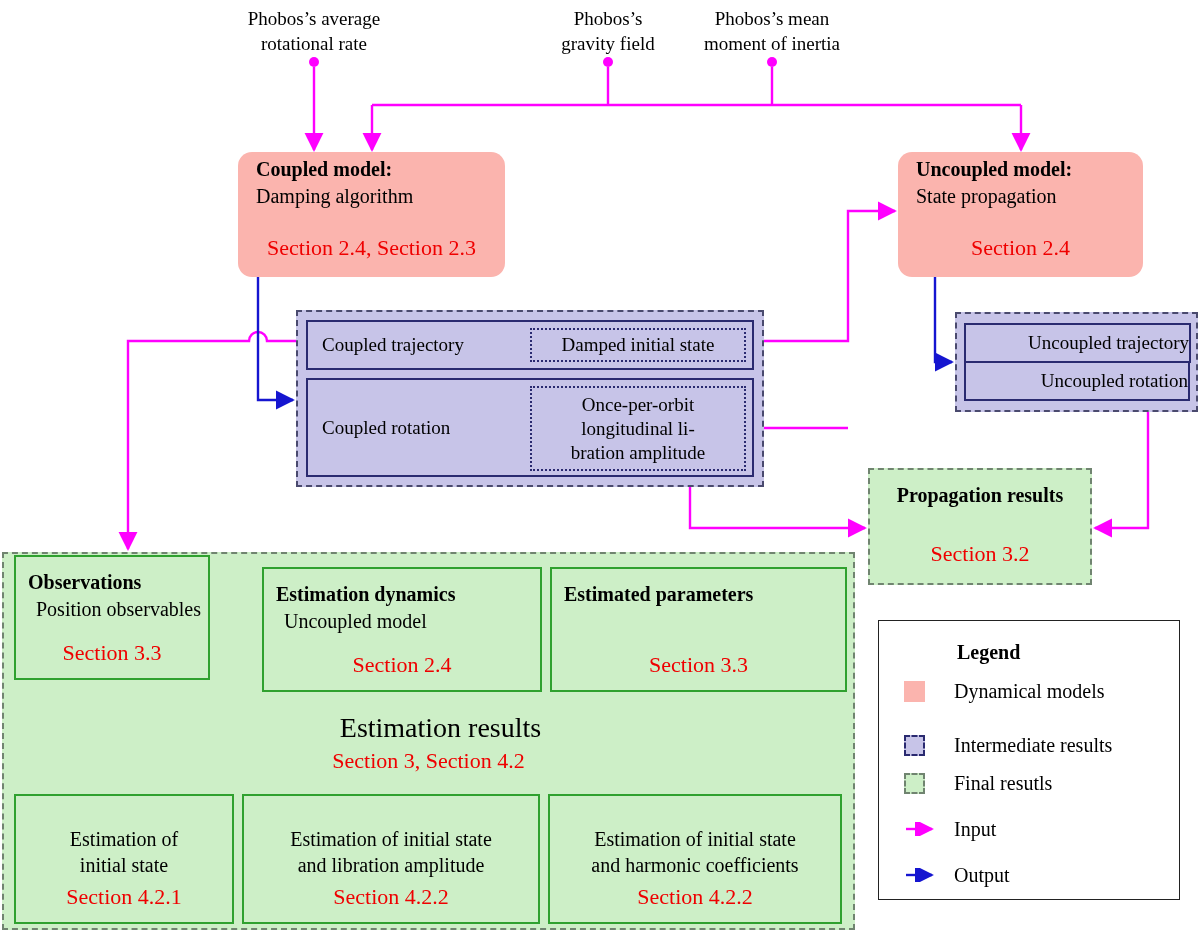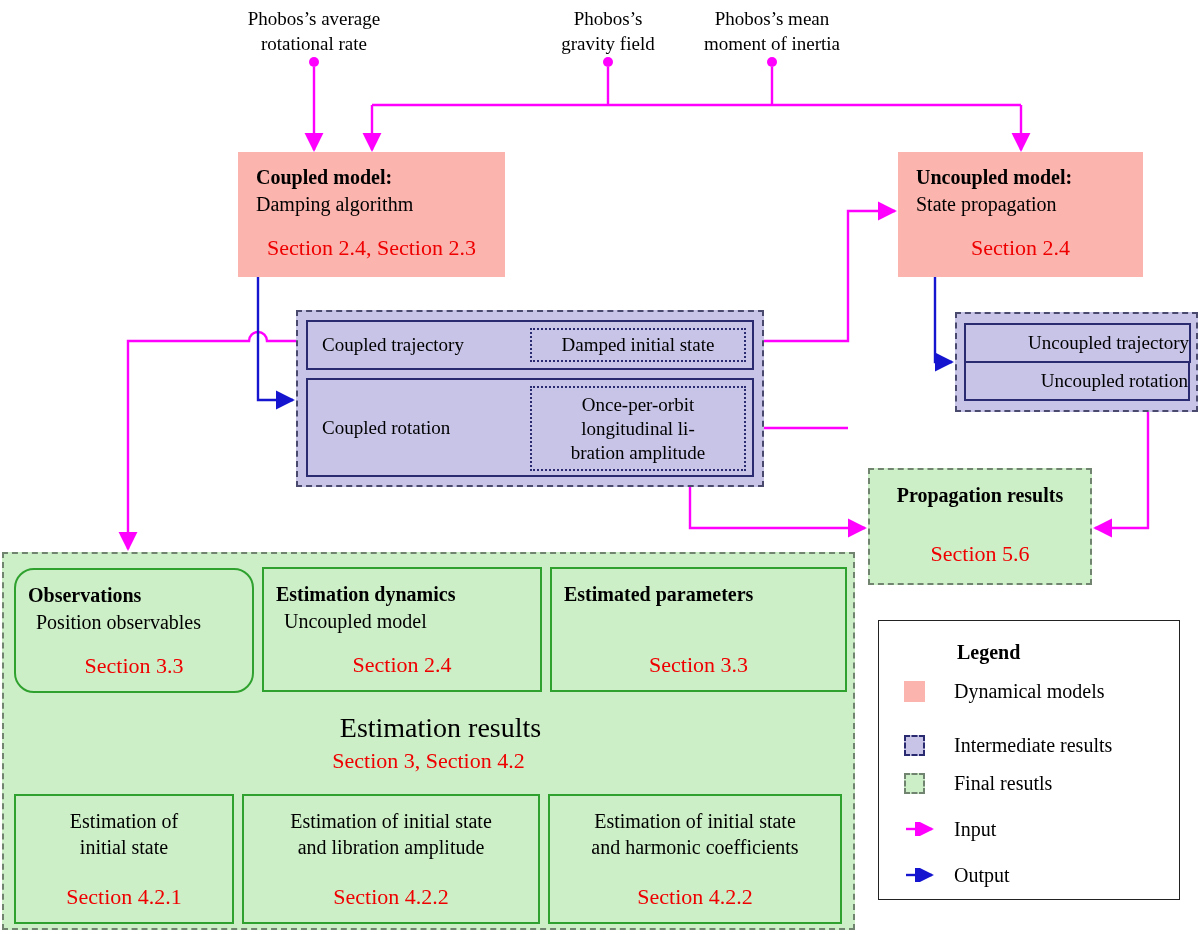--- a/index.html
+++ b/index.html
@@ -15,35 +15,35 @@
     --blue:#1515D0;
   }
   *{margin:0;padding:0;box-sizing:border-box;}
   html,body{background:#fff;}
   body{font-family:"Liberation Serif","DejaVu Serif",serif;color:#000;}
   #canvas{position:relative;width:1200px;height:934px;background:#fff;overflow:hidden;}
   #wires{position:absolute;left:0;top:0;z-index:1;}
   path.m{stroke:var(--magenta);stroke-width:2.4;fill:none;}
   path.b{stroke:var(--blue);stroke-width:2.4;fill:none;}
   .toplabel{position:absolute;top:6px;z-index:2;text-align:center;font-size:19px;line-height:25px;white-space:pre-line;}
-  .pinkbox{position:absolute;z-index:2;background:var(--pink);padding:12px 0 0 18px;}
+  .pinkbox{position:absolute;z-index:2;background:var(--pink);padding:4px 0 0 18px;border-radius:14px;}
   .btitle{font-weight:bold;font-size:20px;line-height:27px;}
   .bsub{font-size:20px;line-height:27px;}
   .sec{color:var(--red);font-size:22px;}
   .bsec{position:absolute;left:0;bottom:16px;width:100%;text-align:center;}
   .purpleouter{position:absolute;z-index:2;background:var(--purple);border:2px dashed var(--dashnavy);}
   .pinner{position:absolute;background:var(--purple);border:2px solid var(--navy);display:flex;align-items:center;padding-left:14px;font-size:19px;}
   .dotted{position:absolute;border:2px dotted var(--navy);display:flex;align-items:center;justify-content:center;text-align:center;font-size:19px;line-height:24px;white-space:pre-line;}
   .uinner{position:absolute;background:var(--purple);border:2px solid var(--navy);display:flex;align-items:center;justify-content:flex-end;font-size:19px;}
   .greenouter{position:absolute;z-index:2;background:var(--green);border:2px dashed var(--dashgreen);}
   .ptitle{font-weight:bold;font-size:20px;text-align:center;margin-top:14px;}
   .ginner{position:absolute;background:var(--green);border:2px solid var(--greenline);}
   .ginner .gtitle{font-weight:bold;font-size:20px;line-height:27px;padding:12px 0 0 12px;}
   .ginner .gsub{font-size:20px;line-height:27px;padding-left:20px;}
-  .gcenter{text-align:center;padding-top:12px;font-size:20px;line-height:26px;white-space:pre-line;}
+  .gcenter{text-align:center;padding-top:30px;font-size:20px;line-height:26px;white-space:pre-line;}
   .gsec{position:absolute;left:0;bottom:12px;width:100%;text-align:center;}
   .estitle{position:absolute;left:12px;width:100%;text-align:center;font-weight:normal;font-size:28px;}
   .essec{position:absolute;left:0;width:100%;text-align:center;}
   .legend{position:absolute;z-index:2;background:#fff;border:1px solid #222;}
   .ltitle{position:absolute;left:78px;top:14px;font-weight:bold;font-size:20px;margin-top:6px;}
   .lrow{position:absolute;left:25px;display:flex;align-items:center;height:24px;}
   .sw{display:inline-block;width:21px;height:21px;margin-right:29px;flex:0 0 auto;}
   .sw.pink{background:var(--pink);}
   .sw.purple{background:var(--purple);border:2px dashed var(--navy);}
   .sw.green{background:var(--green);border:2px dashed var(--dashgreen);}
@@ -124,26 +124,26 @@
     <div class="uinner" style="left:7px;top:9px;width:227px;height:40px;">
       <span>Uncoupled trajectory</span>
     </div>
     <div class="uinner" style="left:7px;top:47px;width:226px;height:40px;">
       <span>Uncoupled rotation</span>
     </div>
   </div>
 
   <div class="greenouter" style="left:868px;top:468px;width:224px;height:117px;">
     <div class="ptitle">Propagation results</div>
-    <div class="bsec sec">Section 5.6</div>
+    <div class="bsec sec">Section 3.2</div>
   </div>
 
   <div class="greenouter" style="left:2px;top:552px;width:853px;height:378px;">
 
-    <div class="ginner" style="left:10px;top:14px;width:240px;height:125px;border-radius:20px;">
+    <div class="ginner" style="left:10px;top:1px;width:196px;height:125px;">
       <div class="gtitle">Observations</div>
       <div class="gsub">Position observables</div>
       <div class="gsec sec">Section 3.3</div>
     </div>
 
     <div class="ginner" style="left:258px;top:13px;width:280px;height:125px;">
       <div class="gtitle">Estimation dynamics</div>
       <div class="gsub">Uncoupled model</div>
       <div class="gsec sec">Section 2.4</div>
     </div>

